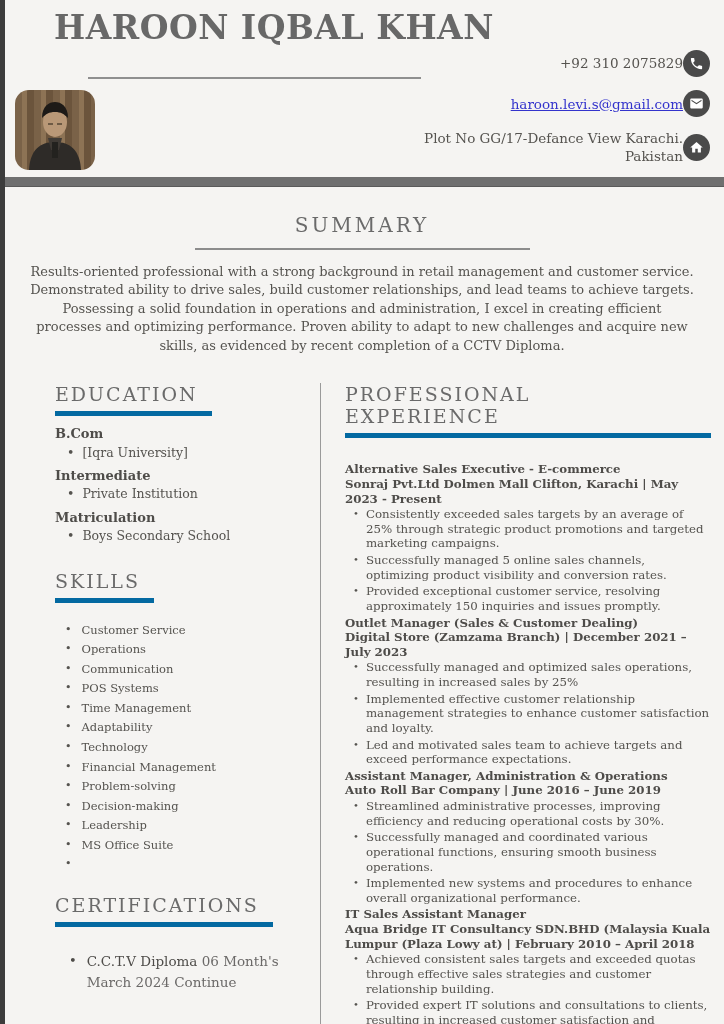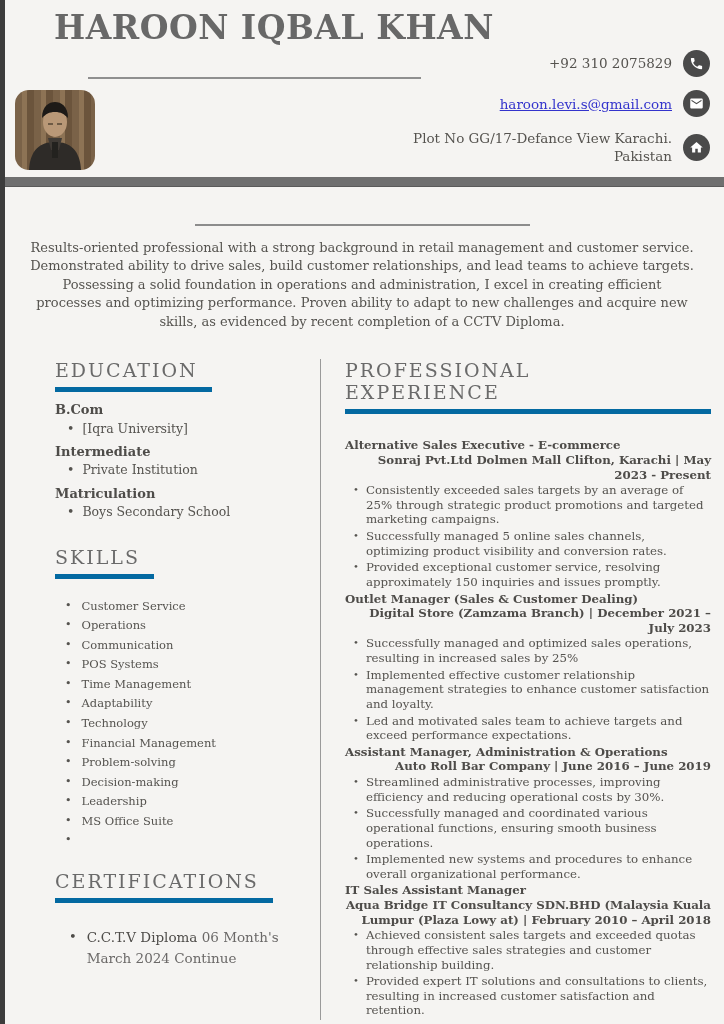--- a/index.html
+++ b/index.html
@@ -19,21 +19,21 @@
     position:absolute;left:54px;top:8px;margin:0;
     font-size:33px;font-weight:bold;color:#686868;letter-spacing:.5px;white-space:nowrap;
   }
   .name-underline{position:absolute;left:88px;top:77px;width:333px;height:2px;background:#8f8f8f;}
   .photo{
     position:absolute;left:15px;top:90px;width:80px;height:80px;border-radius:14px;overflow:hidden;
     background:repeating-linear-gradient(90deg,#7a6248 0 7px,#8d7355 7px 12px,#6b543c 12px 19px);
   }
   .photo svg{display:block;width:80px;height:80px;}
   .contact{position:absolute;right:14px;top:50px;text-align:right;}
-  .contact-row{display:flex;align-items:center;justify-content:flex-end;gap:11px;margin-bottom:13px;}
+  .contact-row{display:flex;align-items:center;justify-content:flex-end;margin-bottom:13px;}
   .contact-text{font-size:13.5px;color:#55534f;line-height:1.3;}
   .email-link{color:#3333cc;text-decoration:underline;font-size:13.5px;cursor:pointer;}
   .icon-circle{
     width:27px;height:27px;border-radius:50%;background:#4a4a4a;flex:0 0 27px;
     display:flex;align-items:center;justify-content:center;
   }
   .icon-circle svg{width:15px;height:15px;fill:#ffffff;}
 
   .header-bar{position:absolute;left:0;top:177px;width:724px;height:9px;background:#6f6f6f;border-bottom:1px solid #5a5a5a;}
 
@@ -73,21 +73,21 @@
   
   .cert-wrap{margin-top:24px;}
   .cert-item{display:flex;gap:10px;padding-left:14px;font-size:13.5px;line-height:1.5;color:#6b6968;}
   .cert-name{font-weight:normal;color:#4e4c49;}
   .cert-bullet{font-size:13px;color:#4e4c49;}
 
   
   .exp-head{margin-bottom:24px;}
   .job{margin-bottom:0px;}
   .job-title{font-size:11.8px;font-weight:bold;color:#4e4c49;line-height:1.24;}
-  .job-company{font-size:11.8px;font-weight:bold;color:#4e4c49;line-height:1.24;text-align:right;}
+  .job-company{font-size:11.8px;font-weight:bold;color:#4e4c49;line-height:1.24;}
   .job ul{list-style:none;margin:1px 0 2px 0;padding:0;}
   .job li{display:flex;gap:7px;padding-left:8px;font-size:11.8px;line-height:1.24;color:#55534f;margin:1px 0 2px;}
   .job li .bullet{font-size:10px;line-height:14px;}
 </style>
 </head>
 <body>
 
 <div class="edge-strip"></div>
 
 <header class="header">
@@ -132,20 +132,21 @@
             <path d="M12 3 2 12h3v8h5v-6h4v6h5v-8h3L12 3z"></path>
           </svg>
       </span>
     </div>
   </div>
 </header>
 
 <div class="header-bar"></div>
 
 <section class="summary">
+  <h2>SUMMARY</h2>
   <div class="h-underline"></div>
   <p>Results-oriented professional with a strong background in retail management and customer service. Demonstrated ability to drive sales, build customer relationships, and lead teams to achieve targets. Possessing a solid foundation in operations and administration, I excel in creating efficient processes and optimizing performance. Proven ability to adapt to new challenges and acquire new skills, as evidenced by recent completion of a CCTV Diploma.</p>
 </section>
 
 <div class="columns">
 
   <div class="col-left">
 
     <div class="sec-h-wrap"><h3 class="sec-h">EDUCATION</h3></div>
 

